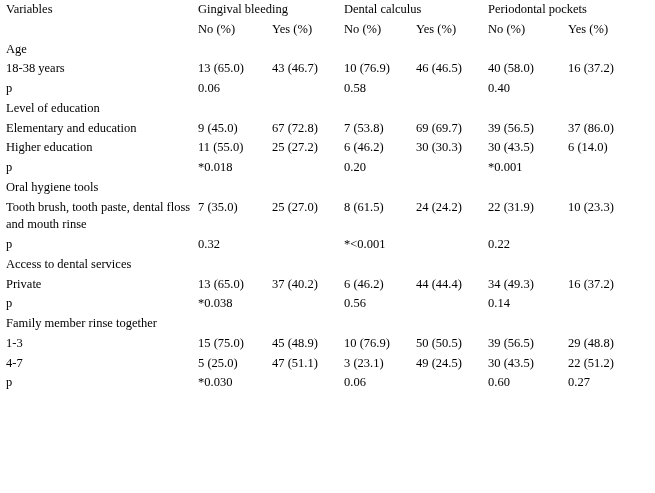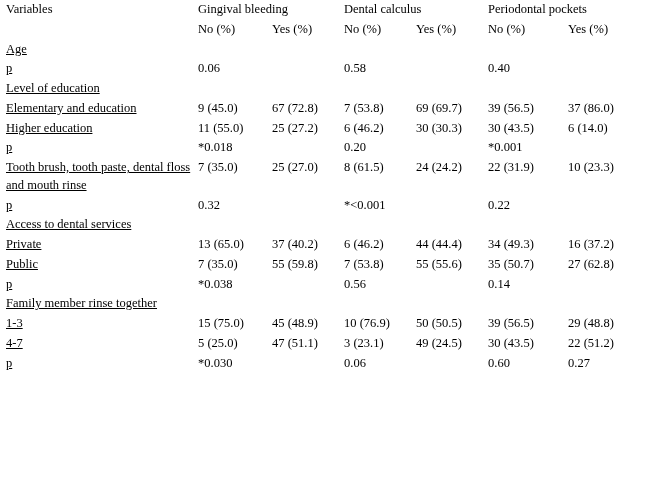--- a/index.html
+++ b/index.html
@@ -42,21 +42,21 @@
   col.c-dc-ye { width: 72px; }
   col.c-pp-no { width: 80px; }
   col.c-pp-ye { width: 81px; }
   .subhead-row td {
     padding-bottom: 3px;
   }
   .header-top td {
     padding-top: 5px;
     padding-bottom: 3px;
   }
-  .row-label { padding-right: 6px; text-decoration: underline; }
+  .row-label { padding-right: 6px; }
   .section-label td { padding-top: 1px; }
   .wrap2 { line-height: 1.4; }
 </style>
 </head>
 <body>
 
 <div class="table-wrap">
   <table class="stats">
     <colgroup>
       <col class="c-var">
@@ -86,20 +86,29 @@
         <tr class="section-label">
           <td class="row-label">Age</td>
           <td></td>
           <td></td>
           <td></td>
           <td></td>
           <td></td>
           <td></td>
         </tr>
         <tr>
+          <td class="row-label">18-38 years</td>
+          <td>13 (65.0)</td>
+          <td>43 (46.7)</td>
+          <td>10 (76.9)</td>
+          <td>46 (46.5)</td>
+          <td>40 (58.0)</td>
+          <td>16 (37.2)</td>
+        </tr>
+        <tr>
           <td class="row-label">p</td>
           <td>0.06</td>
           <td></td>
           <td>0.58</td>
           <td></td>
           <td>0.40</td>
           <td></td>
         </tr>
         <tr class="section-label">
           <td class="row-label">Level of education</td>
@@ -130,20 +139,29 @@
         </tr>
         <tr>
           <td class="row-label">p</td>
           <td>*0.018</td>
           <td></td>
           <td>0.20</td>
           <td></td>
           <td>*0.001</td>
           <td></td>
         </tr>
+        <tr class="section-label">
+          <td class="row-label">Oral hygiene tools</td>
+          <td></td>
+          <td></td>
+          <td></td>
+          <td></td>
+          <td></td>
+          <td></td>
+        </tr>
         <tr>
           <td class="row-label wrap2">Tooth brush, tooth paste, dental floss and mouth rinse</td>
           <td>7 (35.0)</td>
           <td>25 (27.0)</td>
           <td>8 (61.5)</td>
           <td>24 (24.2)</td>
           <td>22 (31.9)</td>
           <td>10 (23.3)</td>
         </tr>
         <tr>
@@ -167,29 +185,20 @@
         <tr>
           <td class="row-label">Private</td>
           <td>13 (65.0)</td>
           <td>37 (40.2)</td>
           <td>6 (46.2)</td>
           <td>44 (44.4)</td>
           <td>34 (49.3)</td>
           <td>16 (37.2)</td>
         </tr>
         <tr>
-          <td class="row-label">Public</td>
-          <td>7 (35.0)</td>
-          <td>55 (59.8)</td>
-          <td>7 (53.8)</td>
-          <td>55 (55.6)</td>
-          <td>35 (50.7)</td>
-          <td>27 (62.8)</td>
-        </tr>
-        <tr>
           <td class="row-label">p</td>
           <td>*0.038</td>
           <td></td>
           <td>0.56</td>
           <td></td>
           <td>0.14</td>
           <td></td>
         </tr>
         <tr class="section-label">
           <td class="row-label">Family member rinse together</td>

